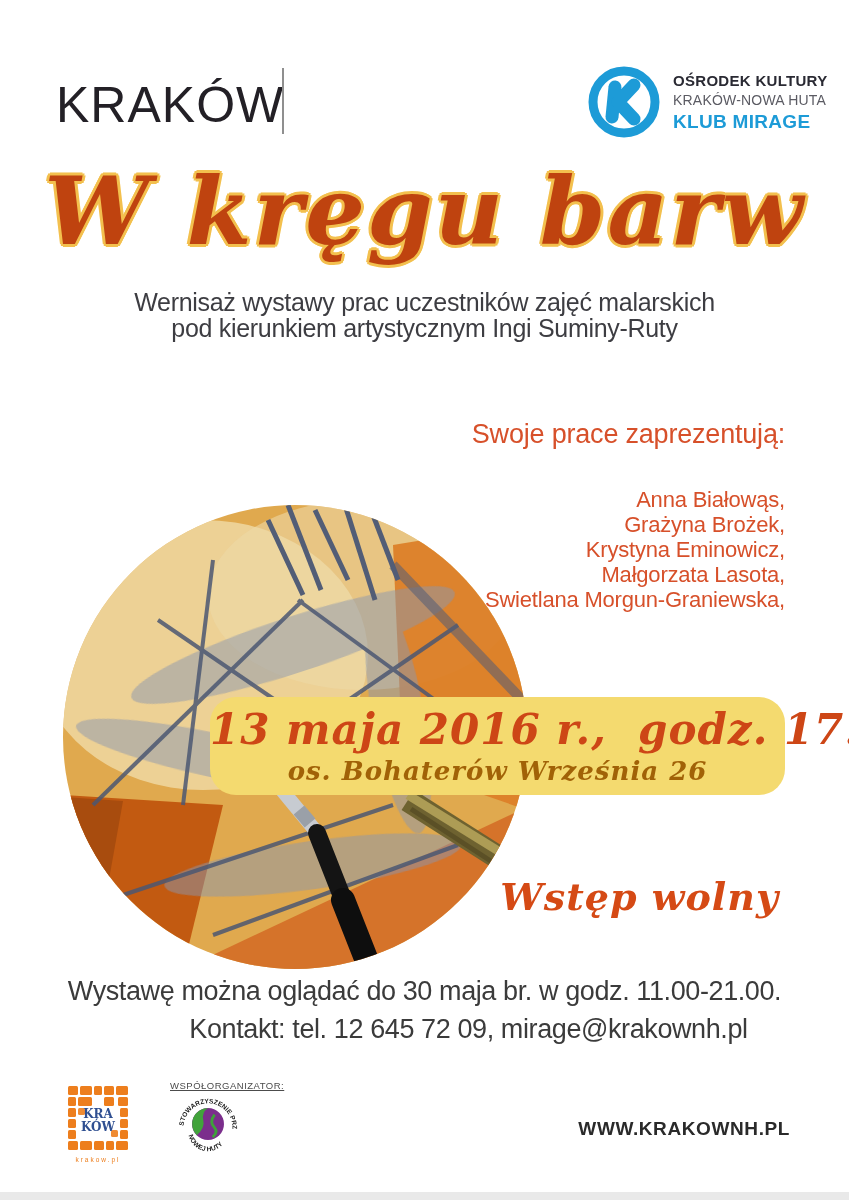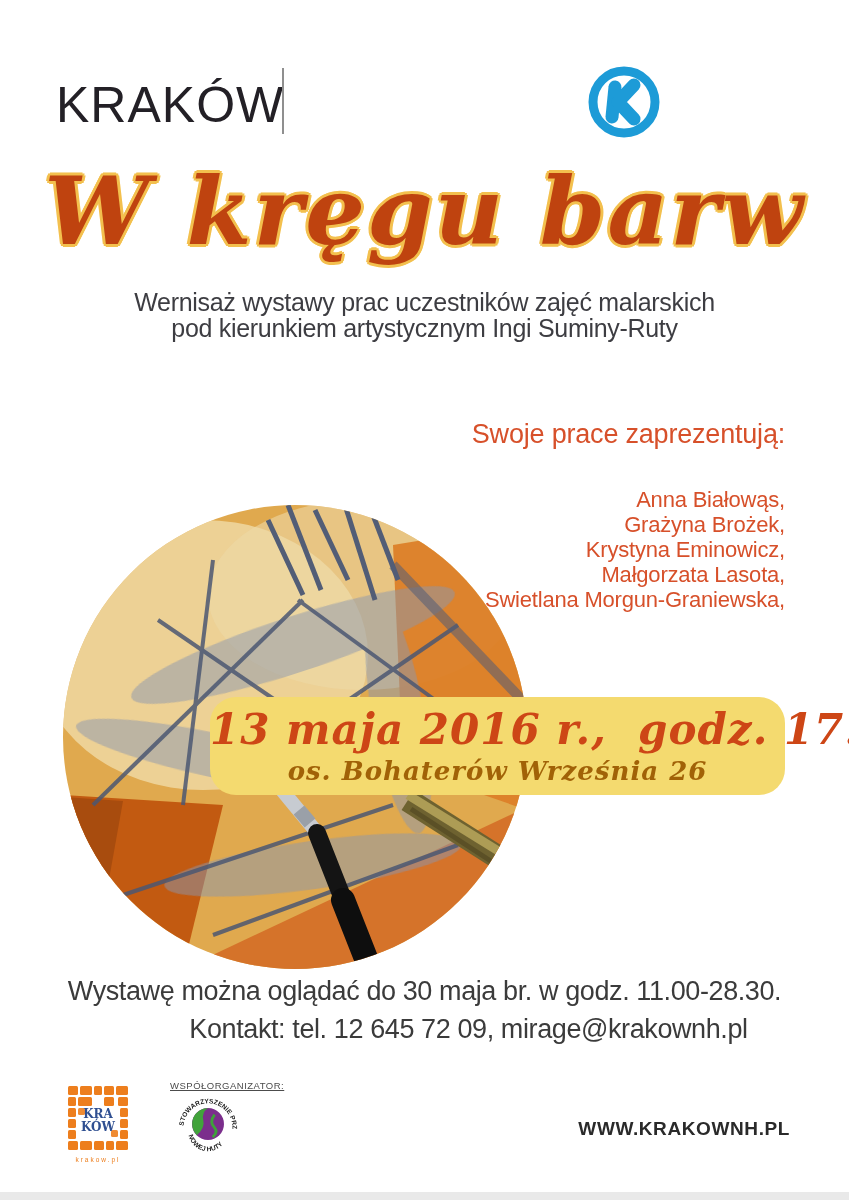--- a/index.html
+++ b/index.html
@@ -77,20 +77,25 @@
 
   <div class="abs krakow-word">KRAKÓW</div>
   <div class="abs divider"></div>
 
   <div class="abs org">
     <svg width="80" height="80" viewBox="0 0 80 80">
       <circle cx="40" cy="40" r="31" fill="none" stroke="#1d9bd7" stroke-width="9"></circle>
       <path d="M31,25 L28,55" fill="none" stroke="#1d9bd7" stroke-width="13" stroke-linecap="round"></path>
       <path d="M50,23 L34,40 L50,57" fill="none" stroke="#1d9bd7" stroke-width="13" stroke-linecap="round" stroke-linejoin="round"></path>
     </svg>
+    <div class="org-text">
+      <div class="org1">OŚRODEK KULTURY</div>
+      <div class="org2">KRAKÓW-NOWA HUTA</div>
+      <div class="org3">KLUB MIRAGE</div>
+    </div>
   </div>
 
   <div class="abs title script">W kręgu barw</div>
 
   <div class="abs subtitle">
     <div>Wernisaż wystawy prac uczestników zajęć malarskich</div>
     <div>pod kierunkiem artystycznym Ingi Suminy-Ruty</div>
   </div>
 
   <div class="abs presenters-heading">Swoje prace zaprezentują:</div>
@@ -151,22 +156,23 @@
         <path d="M280,395 L304,456" stroke="#0e0e0e" stroke-width="24" stroke-linecap="round" fill="none"></path>
       </g>
     </g>
   </svg>
 
   <div class="abs banner">
     <div class="banner-line1 script">13 maja 2016 r.,  godz. 17.00</div>
     <div class="banner-line2 script">os. Bohaterów Września 26</div>
   </div>
 
-
-  <div class="abs info1">Wystawę można oglądać do 30 maja br. w godz. 11.00-28.30.</div>
+  <div class="abs admission script">Wstęp wolny</div>
+
+  <div class="abs info1">Wystawę można oglądać do 30 maja br. w godz. 11.00-21.00.</div>
   <div class="abs info2">Kontakt: tel. 12 645 72 09, mirage@krakownh.pl</div>
 
   <svg class="abs krakow-mosaic" viewBox="0 0 64 86">
     <g fill="#ed7e1d">
       <rect x="2" y="2" width="10" height="9" rx="1.5"></rect>
         <rect x="14" y="2" width="12" height="9" rx="1.5"></rect>
       <rect x="28" y="2" width="8" height="9" rx="1.5"></rect>
         <rect x="38" y="2" width="10" height="9" rx="1.5"></rect>
       <rect x="50" y="2" width="12" height="9" rx="1.5"></rect>
       <rect x="2" y="13" width="8" height="9" rx="1.5"></rect>

